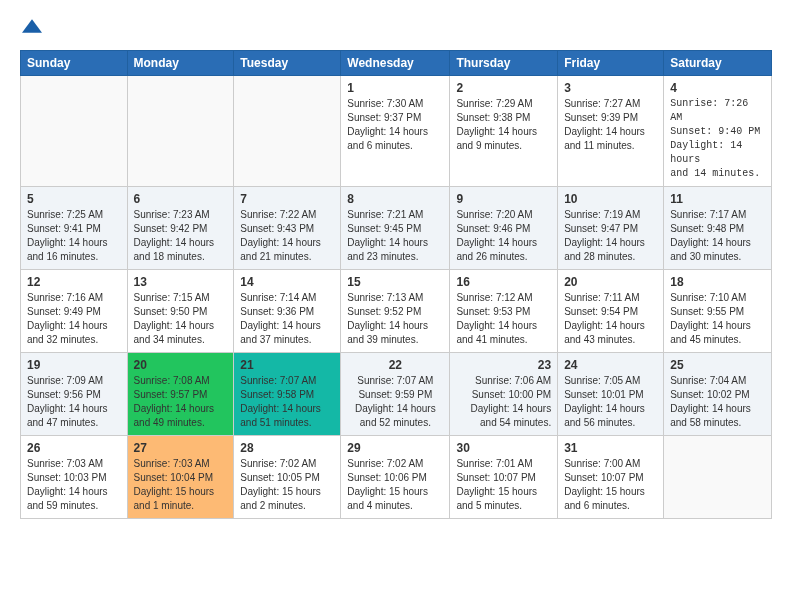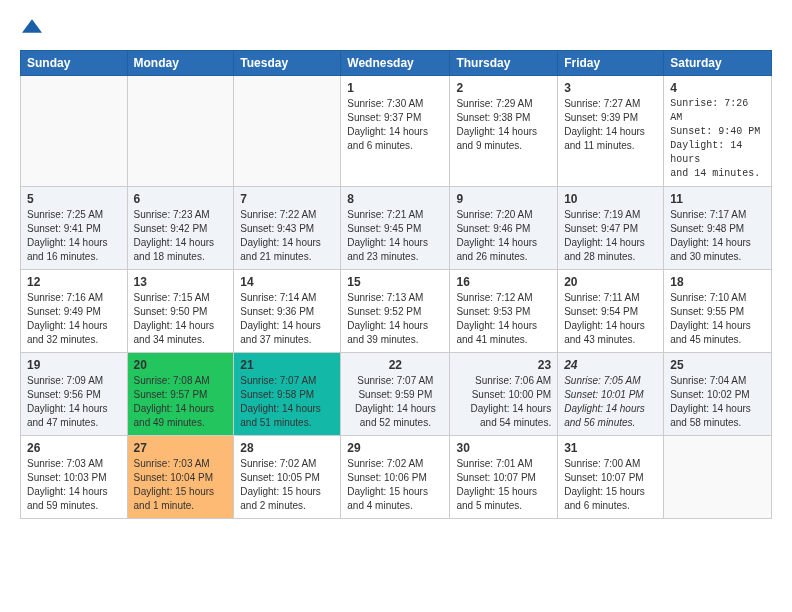--- a/index.html
+++ b/index.html
@@ -293,21 +293,21 @@
 Daylight: 14 hours
 and 52 minutes.</div>
           </td>
           <td style="background: rgb(240, 244, 248); text-align: right;">
             <span class="day-num">23</span>
             <div class="day-info" style="white-space: pre-line;">Sunrise: 7:06 AM
 Sunset: 10:00 PM
 Daylight: 14 hours
 and 54 minutes.</div>
           </td>
-          <td style="background: rgb(240, 244, 248); font-style: italic;">
+          <td style="background: rgb(240, 244, 248);">
             <span class="day-num">24</span>
             <div class="day-info" style="white-space: pre-line;">Sunrise: 7:05 AM
 Sunset: 10:01 PM
 Daylight: 14 hours
 and 56 minutes.</div>
           </td>
           <td style="background: rgb(240, 244, 248);">
             <span class="day-num">25</span>
             <div class="day-info" style="white-space: pre-line;">Sunrise: 7:04 AM
 Sunset: 10:02 PM

